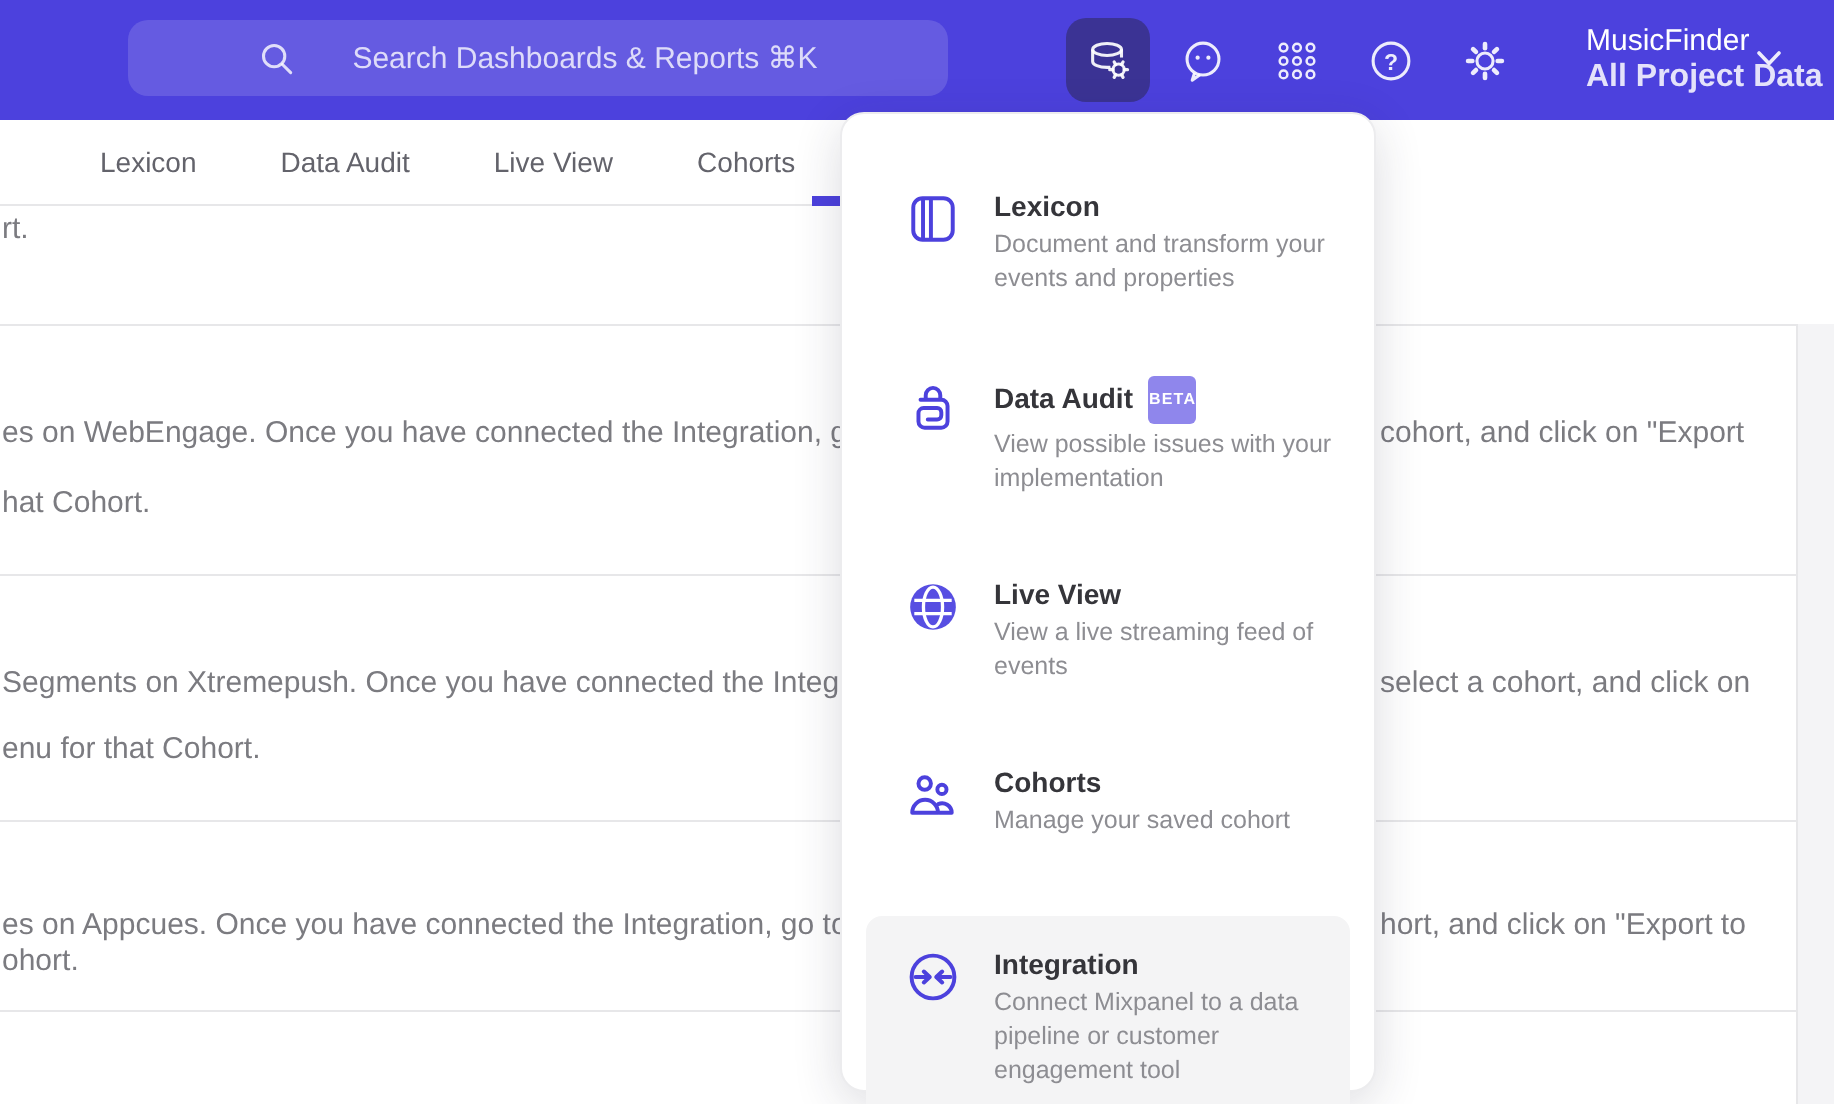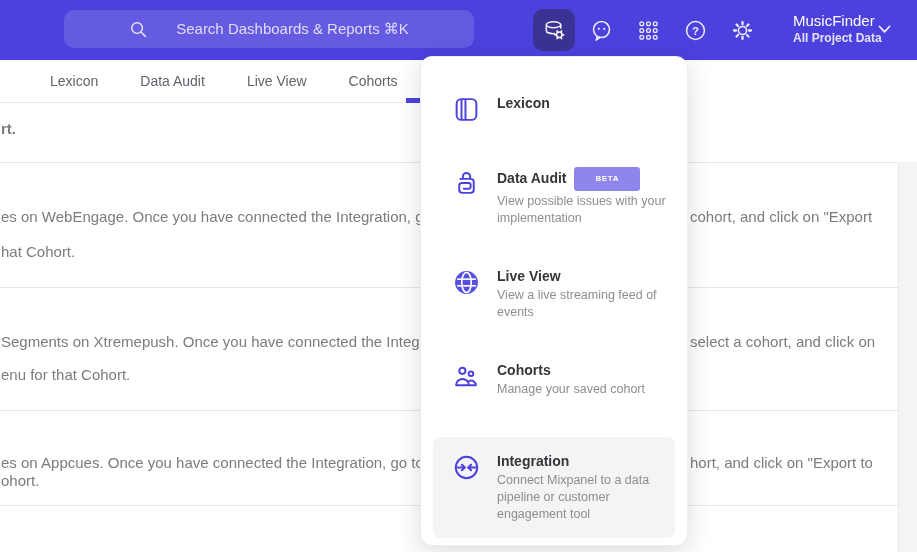--- a/index.html
+++ b/index.html
@@ -23,21 +23,21 @@
   .iconrow { position:absolute; left:533px; top:9px; height:42px; display:flex; align-items:center; gap:5px; }
   .icon-btn {
     width:42px; height:42px; border-radius:10px; display:flex;
     align-items:center; justify-content:center; cursor:pointer; background:transparent;
   }
   .icon-btn.active { background:#3b3394; }
   .project {
     position:absolute; left:793px; top:11px; cursor:pointer; color:#fff;
   }
   .project .pname { font-size:15px; font-weight:normal; line-height:19px; }
-  .project .psub { font-size:12px; font-weight:bold; color:rgba(255,255,255,0.85); line-height:17px; }
+  .project .psub { font-size:16px; font-weight:bold; color:rgba(255,255,255,0.85); line-height:17px; }
   .proj-chevron { position:absolute; left:878px; top:25px; }
   
   .tabbar {
     position:absolute; left:0; top:60px; width:420px; height:43px;
     display:flex; align-items:center; padding-left:50px; column-gap:42px;
     border-bottom:1px solid #e7e7e9; background:#fff;
   }
   .tab { font-size:14px; color:#63636b; cursor:pointer; white-space:nowrap; }
   .active-indicator {
     position:absolute; left:406px; top:98px; width:24px; height:5px;
@@ -61,29 +61,29 @@
     display:flex; gap:16px; padding:15px 20px; margin:0 12px 10px 12px;
     border-radius:8px; cursor:pointer;
   }
   .menu-item.spaced { margin-bottom:24px; }
   .menu-item.highlighted { background:#f4f4f5; }
   .mi-icon { width:28px; flex:0 0 28px; padding-top:2px; }
   .mi-title { font-size:14px; font-weight:bold; color:#35353a; line-height:18px; }
   .mi-desc { font-size:12.5px; color:#8d8d92; line-height:17px; width:172px; margin-top:2px; }
   .beta-badge {
     display:inline-block; background:#8f86ec; color:#fff; font-size:8px;
-    font-weight:bold; letter-spacing:0.6px; padding:3px 21px; border-radius:3px;
+    font-weight:bold; letter-spacing:0.6px; padding:3px 0; border-radius:3px;
     vertical-align:2px; margin-left:8px;
   }
 </style>
 </head>
 <body>
 
 <div>
-  <span class="bg-text" style="left:1px; top:120px;font-weight:bold;">rt.</span>
+  <span class="bg-text" style="left:1px; top:106px;">rt.</span>
 
   <div class="divider" style="top:162px;"></div>
   <span class="bg-text" style="left:1px; top:208px;">es on WebEngage. Once you have connected the Integration, go to the</span>
   <span class="bg-text" style="left:690px; top:208px;">cohort, and click on "Export</span>
   <span class="bg-text" style="left:1px; top:226px;margin-top:17px;">hat Cohort.</span>
 
   <div class="divider" style="top:287px;"></div>
   <span class="bg-text" style="left:1px; top:333px;">Segments on Xtremepush. Once you have connected the Integration,</span>
   <span class="bg-text" style="left:690px; top:333px;">select a cohort, and click on</span>
   <span class="bg-text" style="left:1px; top:366px;">enu for that Cohort.</span>
@@ -189,20 +189,21 @@
   <div class="menu-item">
     <div class="mi-icon">
       <svg width="27" height="27" viewBox="0 0 26 26" fill="none" stroke="#4c41dd" stroke-width="1.9">
         <rect x="3.5" y="3" width="19" height="20" rx="4.5"></rect>
         <line x1="8.2" y1="3.5" x2="8.2" y2="22.5"></line>
         <line x1="12" y1="3.5" x2="12" y2="22.5"></line>
       </svg>
     </div>
     <div>
       <div class="mi-title">Lexicon</div>
+      <div class="mi-desc">Document and transform your events and properties</div>
     </div>
   </div>
 
   <div class="menu-item">
     <div class="mi-icon">
       <svg width="27" height="27" viewBox="0 0 26 26" fill="none" stroke="#4c41dd" stroke-width="1.9" stroke-linecap="round">
         <path d="M9.5 9 V7.3 a3.5 3.5 0 0 1 7 0 V9"></path>
         <path d="M7 9.5 h10 a3 3 0 0 1 3 3 v7.5 a3 3 0 0 1 -3 3 h-8 a3 3 0 0 1 -3 -3 v-4 a2.5 2.5 0 0 1 2.5 -2.5 h6.5 a2 2 0 0 1 2 2 v1.5 a2 2 0 0 1 -2 2 h-4.5"></path>
       </svg>
     </div>

